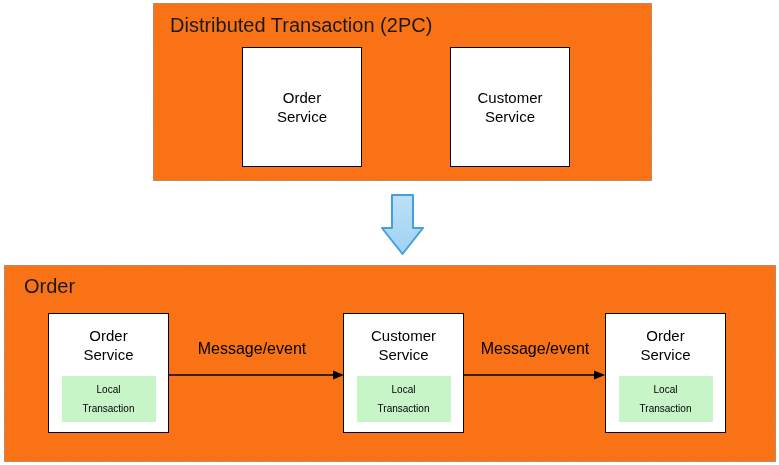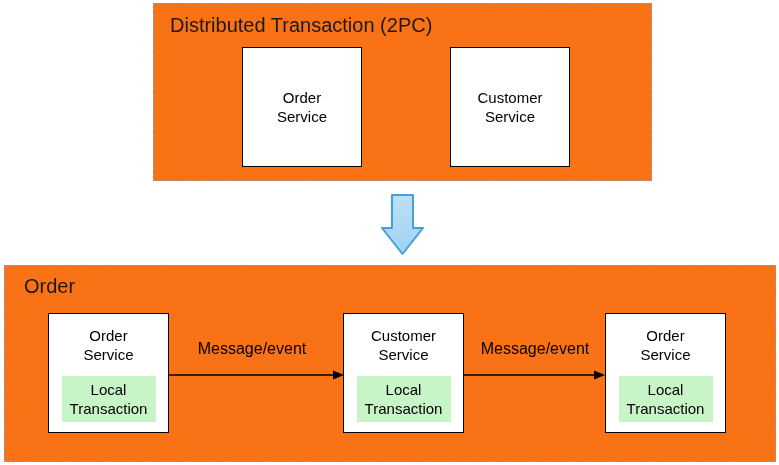--- a/index.html
+++ b/index.html
@@ -58,21 +58,21 @@
     font-size: 15px; line-height: 19px;
     white-space: pre-line;
   }
   .local-box {
     position: absolute;
     left: 50%; top: 62px;
     transform: translateX(-50%);
     width: 94px; height: 46px;
     background: var(--green-fill, #c8f5c8);
     display: flex; align-items: center; justify-content: center;
-    font-size: 15px; line-height: 19px;
+    font-size: 10px; line-height: 19px;
     white-space: pre-line;
   }
 
   .msg-label {
     position: absolute;
     top: 331px;
     width: 160px;
     text-align: center;
     font-size: 16px;
     line-height: 20px;

